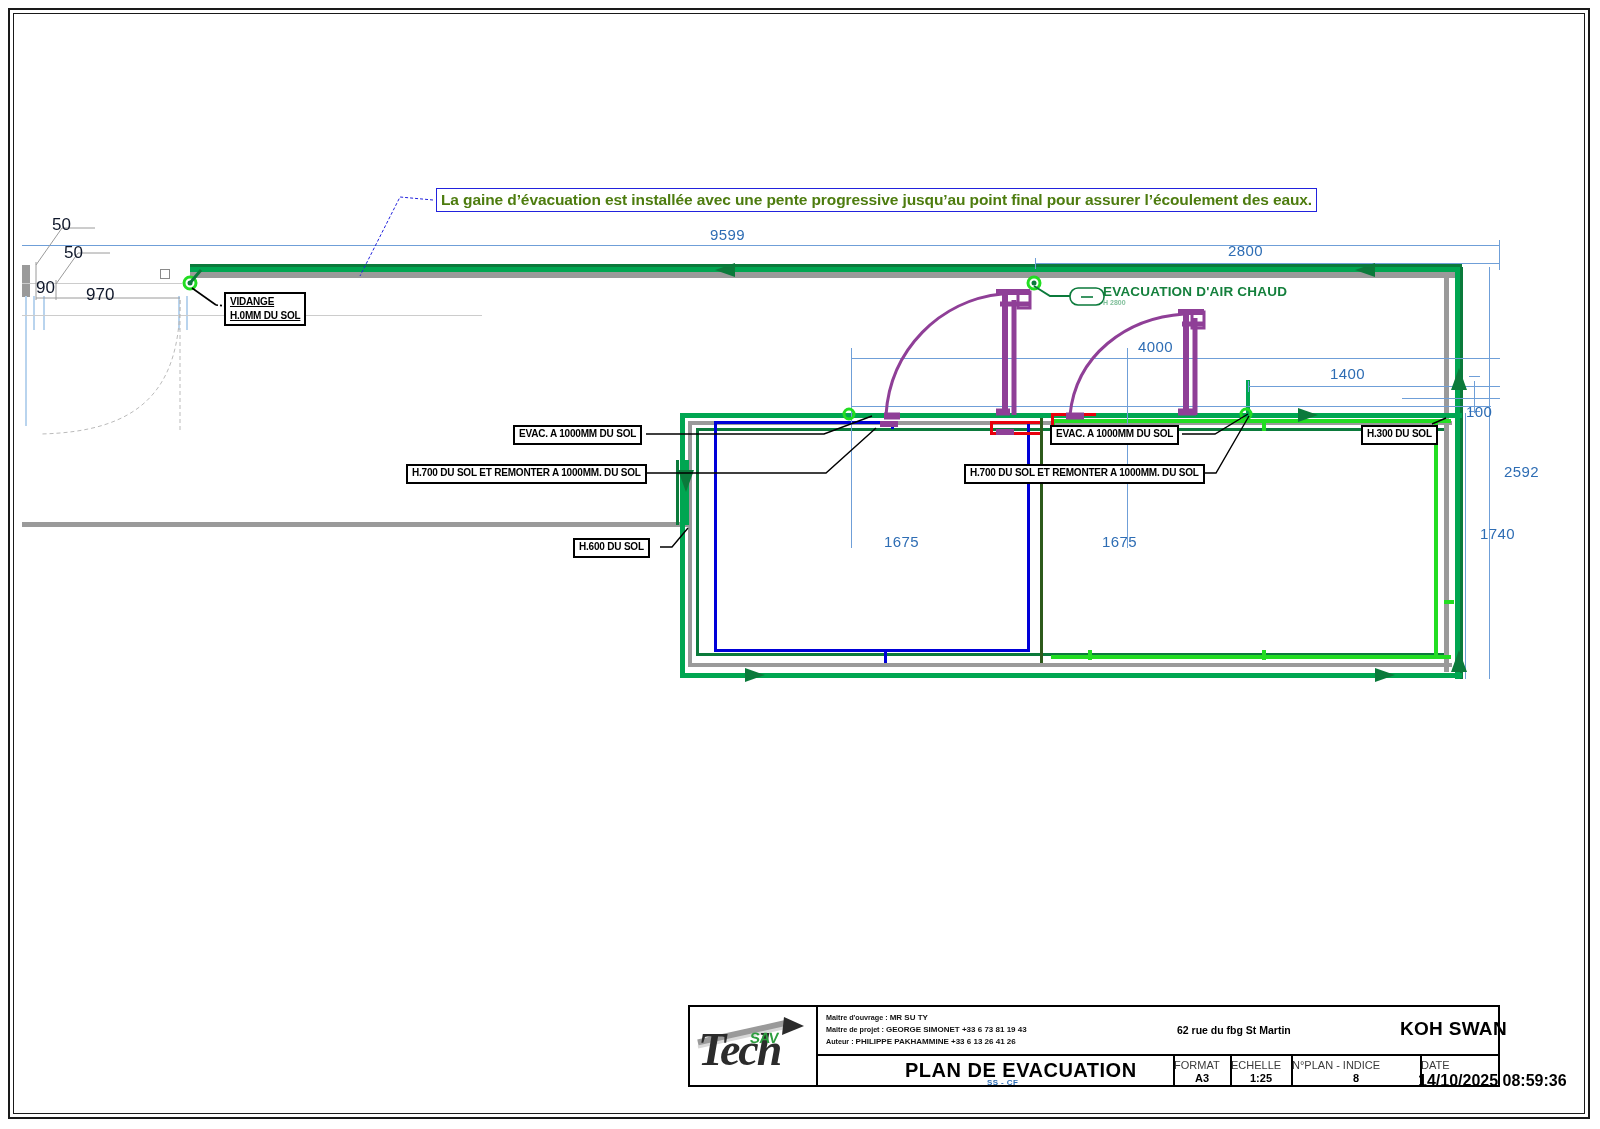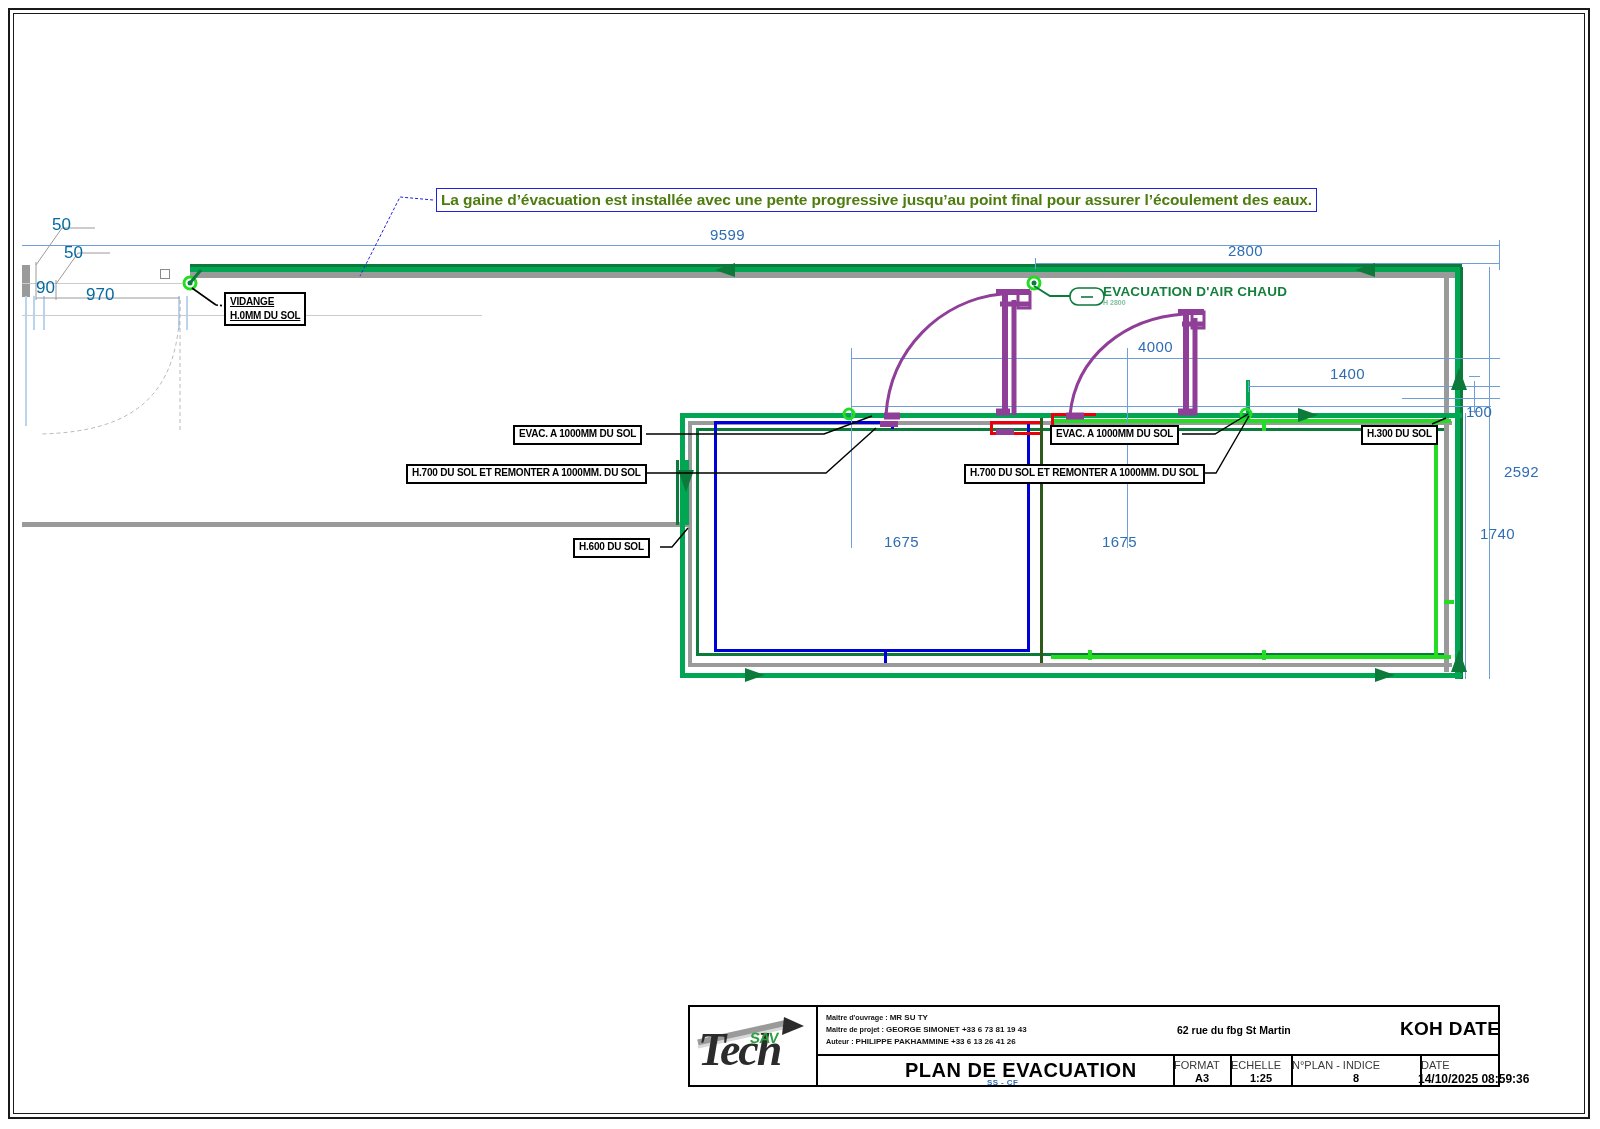--- a/index.html
+++ b/index.html
@@ -49,21 +49,21 @@
   .dim-txt {
     position: absolute;
     color: #2e6db4;
     font-size: 15px;
     font-family: "Liberation Sans", sans-serif;
     white-space: nowrap;
     letter-spacing: .4px;
   }
   .dim-grey {
     position: absolute;
-    color: #0369a1;
+    color: #0f172a;
     font-size: 17px;
     font-family: "Liberation Sans", sans-serif;
     white-space: nowrap;
   }
 
   
   .tag {
     position: absolute;
     background: #ffffff;
     border: 2px solid #000000;
@@ -477,31 +477,31 @@
       <span class="lbl">Maître de projet :</span>
       <b>GEORGE SIMONET +33 6 73 81 19 43</b>
     </div>
     <div class="tb-contact" style="left:136px; top:29px;">
       <span class="lbl">Auteur :</span>
       <b>PHILIPPE PAKHAMMINE +33 6 13 26 41 26</b>
     </div>
 
     <div class="tb-addr" style="left:487px; top:17px;">62 rue du fbg St Martin</div>
 
-    <div class="tb-client" style="left:710px; top:11px;">KOH DATE</div>
+    <div class="tb-client" style="left:710px; top:11px;">KOH SWAN</div>
 
     <div class="tb-doctitle" style="left:215px; top:52px;">PLAN DE EVACUATION</div>
     <div class="tb-subtitle" style="left:297px; top:71px;">SS - CF</div>
 
     <div class="tb-hdr" style="left:484px; top:52px; width:56px;">FORMAT</div>
     <div class="tb-val" style="left:484px; top:65px; width:56px;">A3</div>
 
     <div class="tb-hdr" style="left:541px; top:52px; width:60px;">ECHELLE</div>
     <div class="tb-val" style="left:541px; top:65px; width:60px;">1:25</div>
 
     <div class="tb-hdr" style="left:602px; top:52px; width:128px;">N°PLAN - INDICE</div>
     <div class="tb-val" style="left:602px; top:65px; width:128px;">8</div>
 
     <div class="tb-hdr" style="left:731px; top:52px; width:77px;">DATE</div>
-    <div class="tb-val" style="left:728px; top:65px; width:82px; font-size:12px;">14/10/2025 08:59:36</div>
+    <div class="tb-val" style="left:728px; top:65px; width:82px; font-size:16px;">14/10/2025 08:59:36</div>
   </div>
 
 </div>
 
 </body></html>

